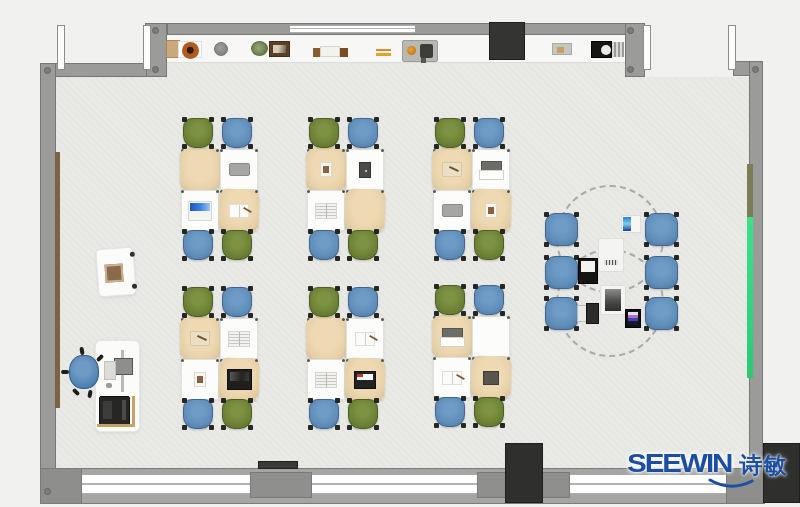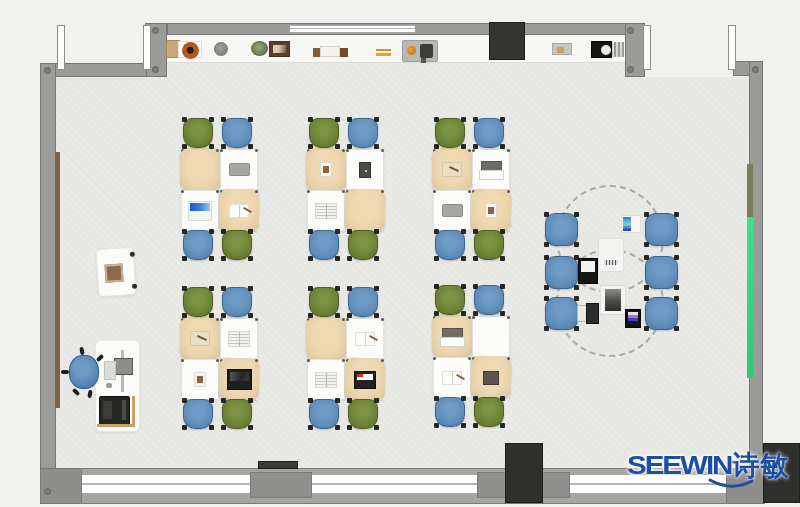--- a/index.html
+++ b/index.html
@@ -128,21 +128,21 @@
   .mouse{position:absolute;left:10px;top:42px;width:6px;height:5px;background:#9a9a96;border-radius:2px;}
   .printer{position:absolute;left:99px;top:396px;width:29px;height:27px;background:#262624;border:1px solid #111;border-radius:2px;}
   .printer::before{content:"";position:absolute;left:3px;top:4px;width:9px;height:18px;background:#3c3c3a;}
   .printer::after{content:"";position:absolute;right:3px;top:3px;width:4px;height:20px;background:#4a4a48;}
   .trim{position:absolute;background:#c9a165;}
 
   
   .logo{position:absolute;left:628px;top:447px;z-index:60;display:flex;align-items:baseline;white-space:nowrap;}
   .logo .latin{font-weight:bold;font-size:29px;letter-spacing:-2px;transform:scale(1.02,.92);
      text-shadow:0 0 2px #fff,0 0 4px #fff,0 0 6px #fff;}
-  .logo .cjk{font-weight:bold;font-size:28px;margin-left:1px;letter-spacing:1px;
+  .logo .cjk{font-weight:bold;font-size:23px;margin-left:9px;letter-spacing:1px;
      text-shadow:0 0 2px #fff,0 0 4px #fff;}
   .logo svg{position:absolute;left:80px;top:31px;}
 </style>
 </head>
 <body>
 
 <div id="stage">
 
   <div class="floor"></div>
   <div class="counter"></div>

